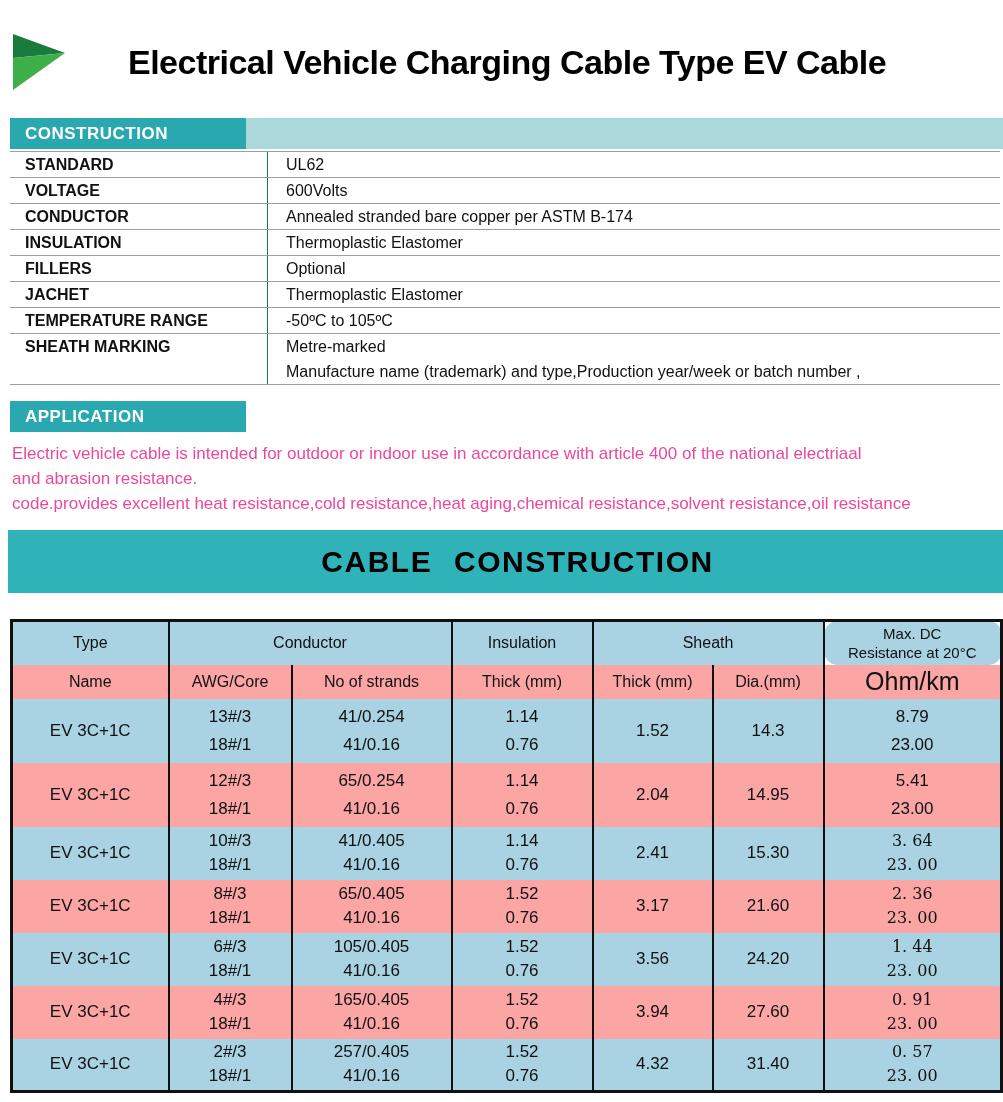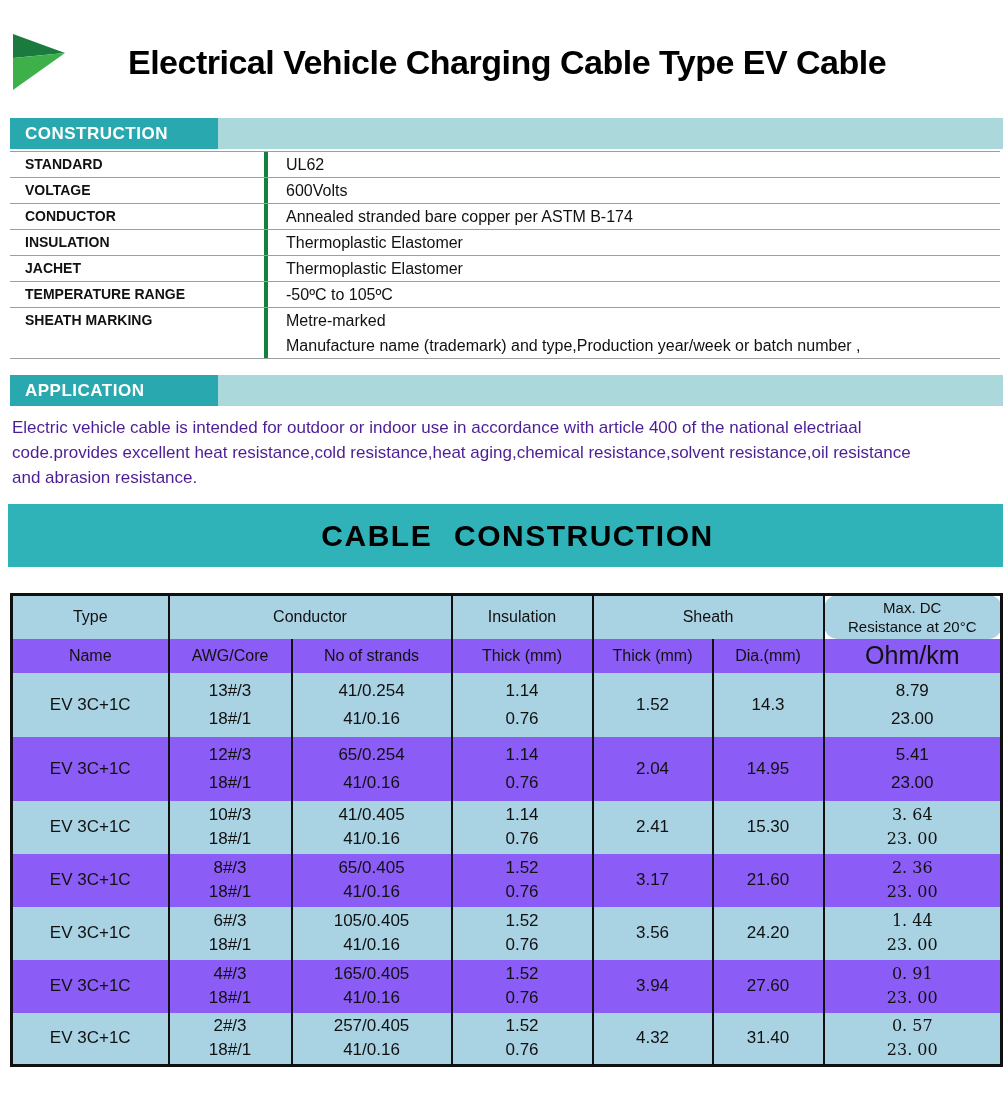--- a/index.html
+++ b/index.html
@@ -19,41 +19,41 @@
   .logo .tri-light { fill:var(--logo-green-light, #3EB04A); }
   .page-title {
     margin-left:20px;
     font-size:34px; font-weight:bold; letter-spacing:-0.5px;
     white-space:nowrap; color:#000;
   }
 
   
   .section-bar { margin-left:10px; width:993px; height:31px; display:flex; }
   .section-bar .bar-dark {
-    width:208px; background:var(--bar-dark-teal,#2AA8B0);
+    width:236px; background:var(--bar-dark-teal,#2AA8B0);
     color:#fff; font-weight:bold; font-size:17px;
     line-height:31px; padding-left:15px; letter-spacing:0.5px;
   }
   .section-bar .bar-light { flex:1; background:var(--bar-light-teal,#ABD8DB); }
   #construction-bar { margin-top:28px; }
-  #application-bar  { margin-top:16px; }
+  #application-bar  { margin-top:16px;flex-direction:column; }
 
   
   .spec-table { margin-left:10px; width:990px; margin-top:2px; border-top:1px solid #9e9e9e; }
   .spec-row { display:flex; border-bottom:1px solid #9e9e9e; }
   .spec-label {
     width:258px; flex:0 0 auto; padding-left:15px;
-    font-weight:bold; font-size:14px; line-height:25px;
-    border-right:4px solid #15803d;
+    font-weight:bold; font-size:16px; line-height:25px;
+    border-right:1px solid #15803d;
   }
   .spec-value { flex:1; padding-left:18px; font-size:16px; line-height:25px; }
   .spec-value .line { line-height:25px; }
 
   
-  .app-paragraph { margin:9px 0 0 12px; width:985px; font-size:17px; color:#4c1d95; }
+  .app-paragraph { margin:9px 0 0 12px; width:985px; font-size:17px; color:#ec4899; }
   .app-paragraph .line { line-height:25px; }
 
   
   .banner {
     margin:14px 0 0 8px; width:995px; height:63px;
     background:var(--banner-teal,#2FB3B9);
     display:flex; align-items:center; justify-content:center;padding-left:24px;
   }
   .banner-title {
     font-size:30px; font-weight:bold; color:#000;
@@ -65,21 +65,21 @@
     margin:26px 0 0 10px; width:990px;
     border-collapse:collapse; table-layout:fixed;
     border:3px solid #101010;
     text-align:center; font-size:17px;
   }
   .cable-table td, .cable-table th {
     border-left:2px solid #101010; border-right:2px solid #101010;
     font-weight:normal; vertical-align:middle; overflow:hidden;
   }
   .blue  { background:var(--table-blue,#A9D2E3); }
-  .white { background:#8b5cf6;margin-top:9px; }
+  .white { background:#fca5a5;margin-top:9px; }
   tr.hdr-top { height:44px; font-size:16px; }
   tr.hdr-top .res-hdr { font-size:15px; line-height:19px;border-radius:14px; }
   tr.hdr-sub { height:34px; font-size:16px; }
   tr.hdr-sub .ohm { font-size:25px; }
   tr.row-tall { height:64px; }
   tr.row-norm { height:53px; }
   tr.row-tall .l { line-height:28px; }
   tr.row-norm .l { line-height:24px; }
   .res-serif { font-family:"DejaVu Serif", serif; font-size:16px; }
 </style>
@@ -110,20 +110,24 @@
   </div>
   <div class="spec-row">
     <div class="spec-label">CONDUCTOR</div>
     <div class="spec-value">Annealed stranded bare copper per ASTM B-174</div>
   </div>
   <div class="spec-row">
     <div class="spec-label">INSULATION</div>
     <div class="spec-value">Thermoplastic Elastomer</div>
   </div>
   <div class="spec-row">
+    <div class="spec-label">FILLERS</div>
+    <div class="spec-value">Optional</div>
+  </div>
+  <div class="spec-row">
     <div class="spec-label">JACHET</div>
     <div class="spec-value">Thermoplastic Elastomer</div>
   </div>
   <div class="spec-row">
     <div class="spec-label">TEMPERATURE RANGE</div>
     <div class="spec-value">-50ºC to 105ºC</div>
   </div>
   <div class="spec-row">
     <div class="spec-label">SHEATH MARKING</div>
     <div class="spec-value">
@@ -133,22 +137,22 @@
   </div>
 </div>
 
 <div class="section-bar" id="application-bar">
   <div class="bar-dark">APPLICATION</div>
   <div class="bar-light"></div>
 </div>
 
 <div class="app-paragraph">
   <div class="line">Electric vehicle cable is intended for outdoor or indoor use in accordance with article 400 of the national electriaal</div>
+  <div class="line">and abrasion resistance.</div>
   <div class="line">code.provides excellent heat resistance,cold resistance,heat aging,chemical resistance,solvent resistance,oil resistance</div>
-  <div class="line">and abrasion resistance.</div>
 </div>
 
 <div class="banner">
   <div class="banner-title">CABLE CONSTRUCTION</div>
 </div>
 
 <table class="cable-table">
   <colgroup>
     <col style="width:157px">
       <col style="width:123px">

